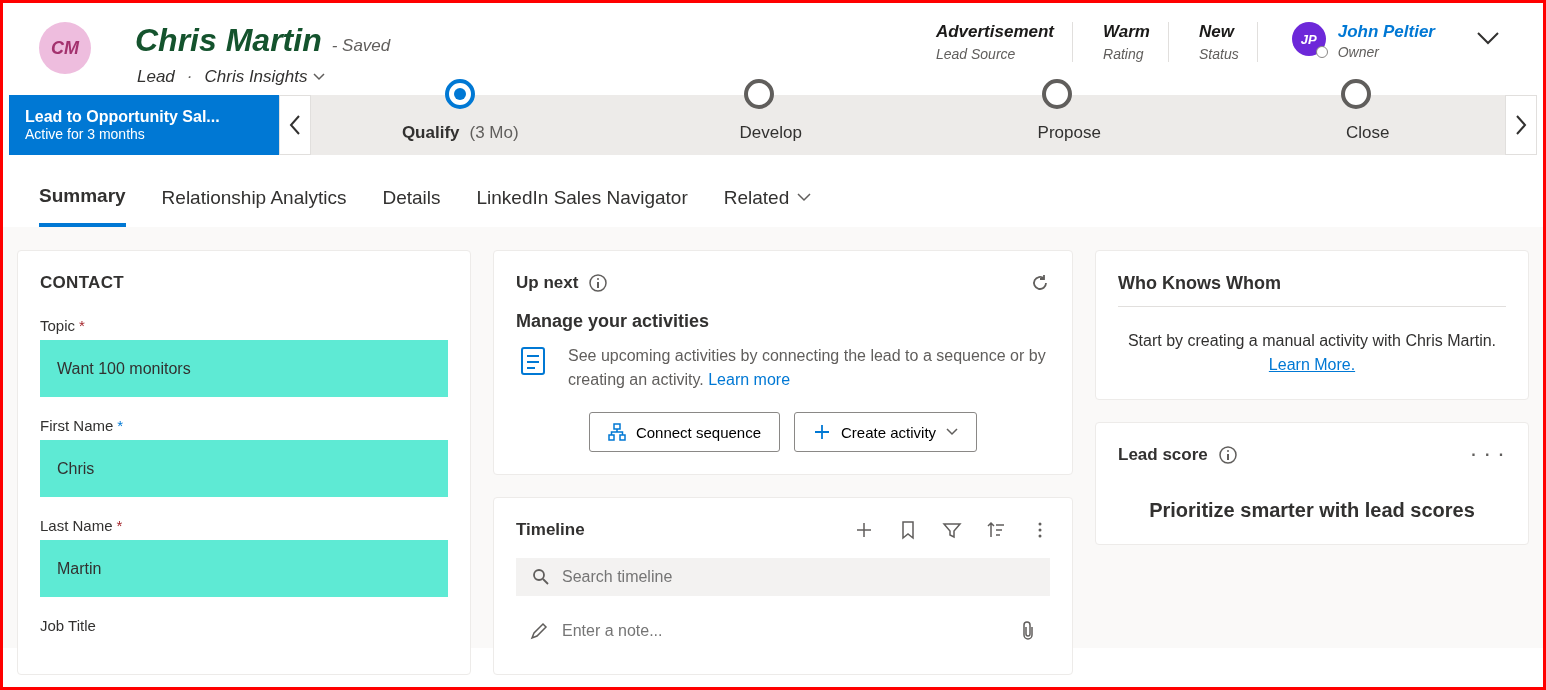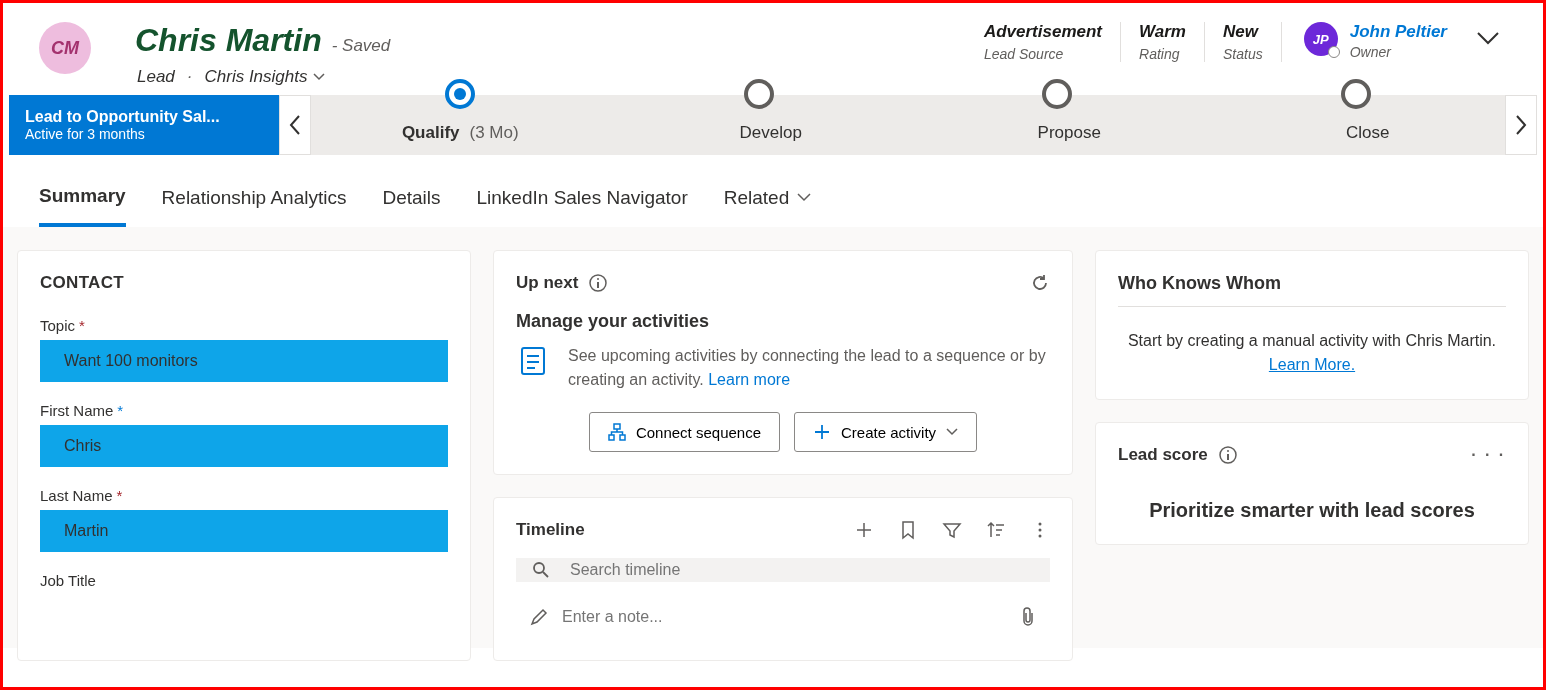--- a/index.html
+++ b/index.html
@@ -12,21 +12,21 @@
   .title-block { flex: 0 0 auto; }
   .title-line { display: flex; align-items: baseline; gap: 10px; }
   .title-name { font-size: 32px; font-weight: 700; color: #14532d; margin-left: 22px; }
   .title-saved { font-size: 17px; color: #605e5c; }
   .subtitle-line { display: flex; align-items: center; gap: 12px; margin-top: 8px; font-size: 17px; color: #323130; margin-left: 24px; }
   .dot { color: #605e5c; }
   .form-dropdown { display: flex; align-items: center; gap: 6px; cursor: pointer; }
   .chevron-down { width: 12px; height: 12px; }
 
   .header-spacer { flex: 1; }
-  .header-fields { display: flex; align-items: flex-start; gap: 0; }
+  .header-fields { display: flex; align-items: flex-start; gap: 12px; }
   .hfield { padding: 0 18px; border-right: 1px solid #e1dfdd; display: flex; flex-direction: column; gap: 4px; }
   .hfield:last-of-type { border-right: none; }
   .hfield-val { font-size: 17px; font-weight: 700; color: #1b1a19; }
   .hfield-lbl { font-size: 14px; color: #605e5c; }
   .owner-block { display: flex; align-items: flex-start; gap: 12px; padding-left: 22px; }
   .avatar-owner { width: 34px; height: 34px; border-radius: 50%; background: #6d28d9; color: #fff; display: flex; align-items: center; justify-content: center; font-size: 13px; font-weight: 600; position: relative; }
   .presence { position: absolute; right: -2px; bottom: -2px; width: 12px; height: 12px; border-radius: 50%; background: #fff; border: 1.5px solid #8a8886; }
   .owner-text { display: flex; flex-direction: column; gap: 2px; }
   .owner-name { font-size: 17px; font-weight: 600; color: #0078d4; }
   .owner-lbl { font-size: 14px; color: #605e5c; }
@@ -56,21 +56,21 @@
   
   .body-grid { display: grid; grid-template-columns: 454px 580px 1fr; gap: 22px; padding: 22px 14px; background: #faf9f8; height: calc(100% - 264px); }
   .card { background: #fff; border: 1px solid #edebe9; border-radius: 4px; padding: 22px; }
   .col { display: flex; flex-direction: column; gap: 22px; }
 
   
   .section-title { font-size: 17px; font-weight: 700; letter-spacing: 0.3px; margin-bottom: 24px; }
   .form-label { font-size: 15px; color: #323130; margin-bottom: 6px; display: flex; gap: 4px; }
   .req { color: #a4262c; }
   .rec { color: #0078d4; }
-  .form-input { width: 100%; height: 42px; background: #0ea5e9; border: none; padding: 0 24px; font-size: 16px; color: #323130; margin-bottom: 20px; }
+  .form-input { width: 100%; height: 57px; background: #5eead4; border: none; padding: 0 17px; font-size: 16px; color: #323130; margin-bottom: 20px; }
 
   
   .upnext-head { display: flex; align-items: center; gap: 10px; margin-bottom: 18px; }
   .upnext-head h3 { font-size: 17px; font-weight: 700; }
   .upnext-head .spacer { flex: 1; }
   .info-icon, .refresh-icon { width: 20px; height: 20px; color: #605e5c; }
   .manage-title { font-size: 18px; font-weight: 700; margin-bottom: 12px; }
   .manage-row { display: flex; gap: 18px; align-items: flex-start; }
   .clipboard-icon { width: 34px; height: 34px; flex-shrink: 0; color: #0078d4; }
   .manage-text { font-size: 16px; color: #605e5c; line-height: 1.5; }
@@ -80,21 +80,21 @@
   .btn svg { color: #0078d4; }
   .btn .chev { color: #605e5c; }
 
   
   .timeline-head { display: flex; align-items: center; }
   .timeline-head h3 { font-size: 17px; font-weight: 700; }
   .timeline-head .spacer { flex: 1; }
   .timeline-actions { display: flex; gap: 24px; color: #605e5c; }
   .timeline-actions span { cursor: pointer; }
   .tl-icon { width: 20px; height: 20px; }
-  .search-box { display: flex; align-items: center; gap: 20px; background: #f3f2f1; height: 24px; padding: 0 16px; margin-top: 18px; }
+  .search-box { display: flex; align-items: center; gap: 12px; background: #f3f2f1; height: 38px; padding: 0 16px; margin-top: 18px; }
   .search-box input { flex: 1; border: none; background: transparent; font-size: 16px; color: #605e5c; outline: none; }
   .note-box { display: flex; align-items: center; gap: 14px; height: 42px; padding: 0 14px; margin-top: 14px; }
   .note-box input { flex: 1; border: none; font-size: 16px; color: #605e5c; outline: none; }
   .attach-icon { color: #605e5c; }
 
   
   .wkw-title { font-size: 18px; font-weight: 700; padding-bottom: 12px; border-bottom: 1px solid #e1dfdd; margin-bottom: 22px; }
   .wkw-none { text-align: center; font-size: 17px; font-weight: 700; margin-bottom: 12px; }
   .wkw-text { text-align: center; font-size: 16px; color: #323130; line-height: 1.5; }
   .wkw-text .learn-link { text-decoration: underline; }

